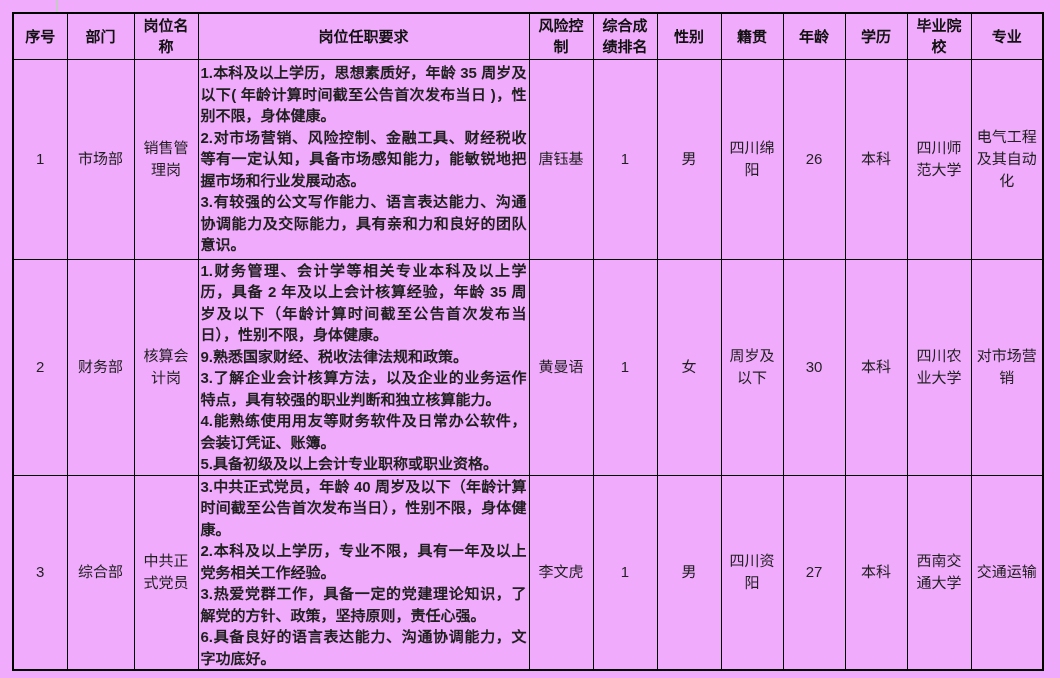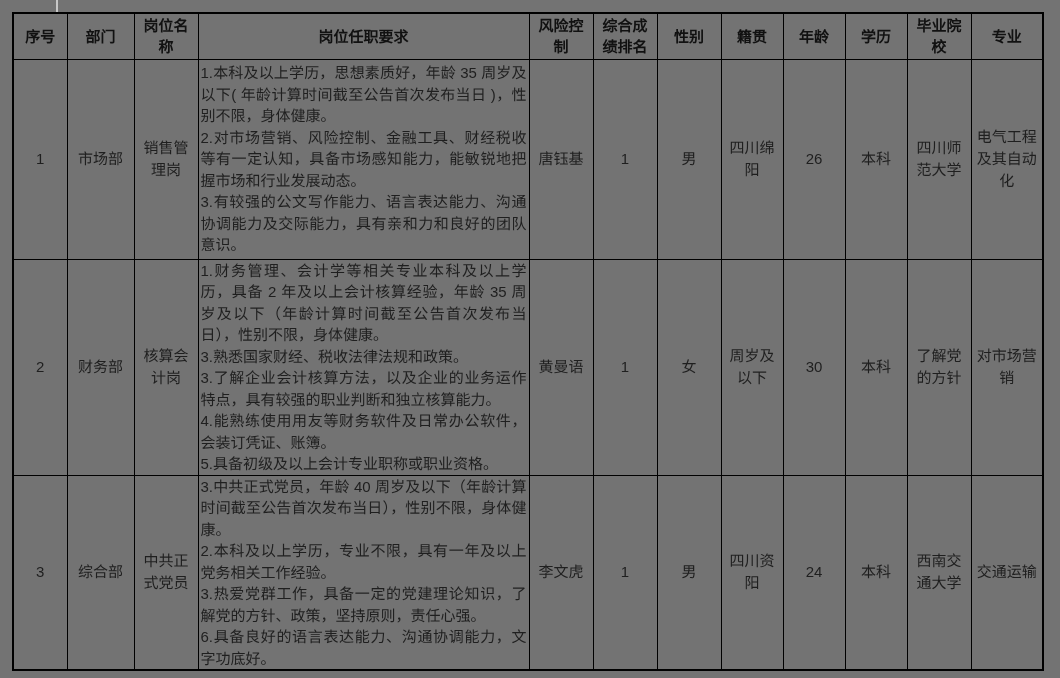--- a/index.html
+++ b/index.html
@@ -5,21 +5,21 @@
   html, body {
     margin: 0;
     padding: 0;
     background: #ffffff;
     font-family: "Liberation Sans", "DejaVu Sans", sans-serif;
   }
   .page {
     position: relative;
     width: 1060px;
     height: 678px;
-    background: #737373;
+    background: #f0abfc;
     overflow: hidden;
   }
   .top-artifact {
     position: absolute;
     left: 56px;
     top: 0;
     width: 2px;
     height: 12px;
     background: #c8c8c8;
   }
@@ -48,20 +48,21 @@
     line-height: 21px;
     color: #111111;
   }
   td.req-cell {
     text-align: left;
     padding: 2px 4px 2px 5px;
   }
   .req {
     line-height: 21.5px;
     text-align: justify;
+    font-weight: bold;
   }
   td.cell-plain {
     line-height: 22px;
   }
   td.col-major {
     padding: 0 7px;
   }
 </style>
 </head>
 <body>
@@ -121,49 +122,49 @@
         <td class="cell-plain">四川师范大学</td>
         <td class="cell-plain col-major">电气工程及其自动化</td>
       </tr>
 
       <tr style="height:204px">
         <td class="cell-plain">2</td>
         <td class="cell-plain">财务部</td>
         <td class="cell-plain">核算会计岗</td>
         <td class="req-cell">
           <div class="req">1.财务管理、会计学等相关专业本科及以上学历，具备 2 年及以上会计核算经验，年龄 35 周岁及以下（年龄计算时间截至公告首次发布当日），性别不限，身体健康。</div>
-          <div class="req">3.熟悉国家财经、税收法律法规和政策。</div>
+          <div class="req">9.熟悉国家财经、税收法律法规和政策。</div>
           <div class="req">3.了解企业会计核算方法，以及企业的业务运作特点，具有较强的职业判断和独立核算能力。</div>
           <div class="req">4.能熟练使用用友等财务软件及日常办公软件，会装订凭证、账簿。</div>
           <div class="req">5.具备初级及以上会计专业职称或职业资格。</div>
         </td>
         <td class="cell-plain">黄曼语</td>
         <td class="cell-plain">1</td>
         <td class="cell-plain">女</td>
         <td class="cell-plain">周岁及以下</td>
         <td class="cell-plain">30</td>
         <td class="cell-plain">本科</td>
-        <td class="cell-plain">了解党的方针</td>
+        <td class="cell-plain">四川农业大学</td>
         <td class="cell-plain col-major">对市场营销</td>
       </tr>
 
       <tr style="height:195px">
         <td class="cell-plain">3</td>
         <td class="cell-plain">综合部</td>
         <td class="cell-plain">中共正式党员</td>
         <td class="req-cell">
           <div class="req">3.中共正式党员，年龄 40 周岁及以下（年龄计算时间截至公告首次发布当日），性别不限，身体健康。</div>
           <div class="req">2.本科及以上学历，专业不限，具有一年及以上党务相关工作经验。</div>
           <div class="req">3.热爱党群工作，具备一定的党建理论知识，了解党的方针、政策，坚持原则，责任心强。</div>
           <div class="req">6.具备良好的语言表达能力、沟通协调能力，文字功底好。</div>
         </td>
         <td class="cell-plain">李文虎</td>
         <td class="cell-plain">1</td>
         <td class="cell-plain">男</td>
         <td class="cell-plain">四川资阳</td>
-        <td class="cell-plain">24</td>
+        <td class="cell-plain">27</td>
         <td class="cell-plain">本科</td>
         <td class="cell-plain">西南交通大学</td>
         <td class="cell-plain col-major">交通运输</td>
       </tr>
     </tbody>
   </table>
 </div>
 
 </body></html>

